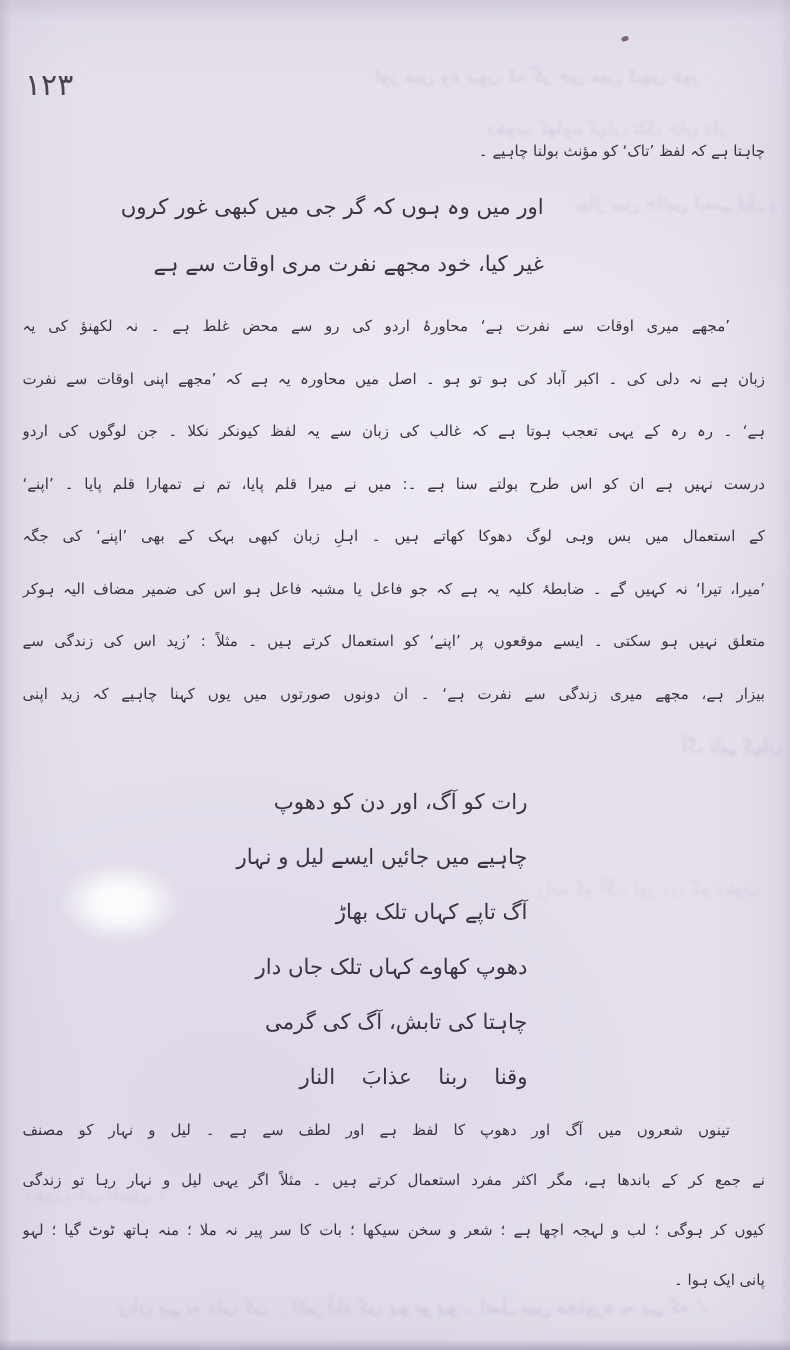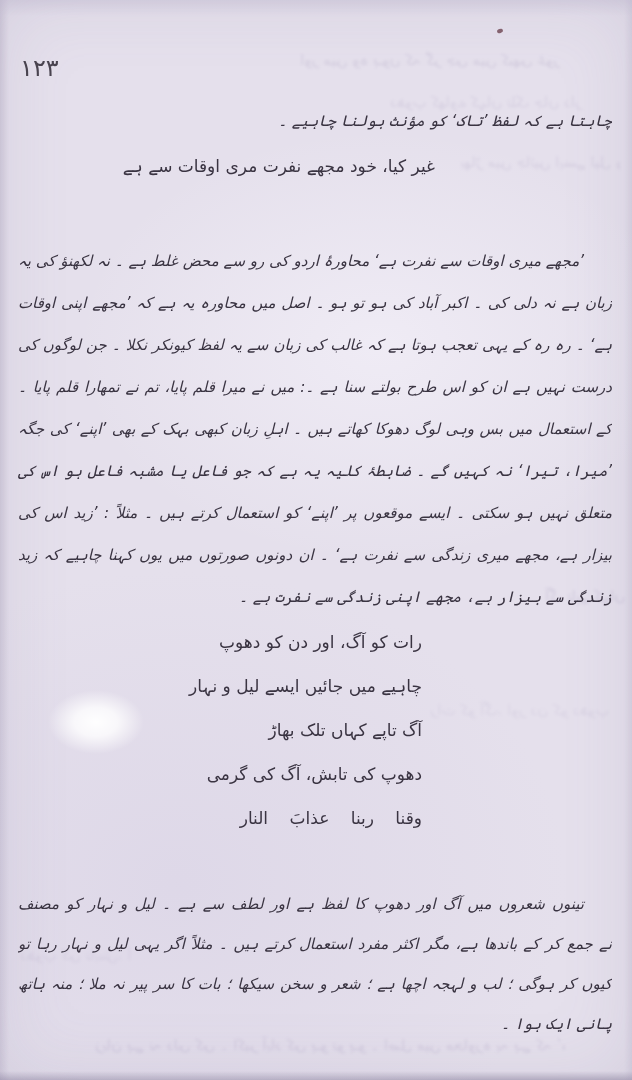--- a/index.html
+++ b/index.html
@@ -27,25 +27,24 @@
 
   .page-number {
     position: absolute; left: 20px; top: 54px;
     font-size: 24px; letter-spacing: 2px; color: #49434f;
     direction: rtl;
   }
 
   .block { position: absolute; left: 0; right: 0; }
   .line {
     display: block;
-    font-size: 15px;
+    font-size: 12px;
     line-height: 42px; height: 42px;
     overflow: hidden;
     white-space: nowrap;
-    font-style: italic;
   }
   .just {
     white-space: normal;
     text-align: justify;
     text-align-last: justify;
   }
   .lastline { text-align: right; text-align-last: right; }
   .indent { padding-right: 28px; }
 
   .para-intro { top: 100px; }
@@ -121,40 +120,41 @@
 
   <div class="page-number">۱۲۳</div>
 
   <div class="text-col">
 
     <div class="block para-intro">
       <span class="line lastline">چاہتا ہے کہ لفظ ’تاک‘ کو مؤنث بولنا چاہیے ۔</span>
     </div>
 
     <div class="couplet">
+      <div class="vline">اور میں وہ ہوں کہ گر جی میں کبھی غور کروں</div>
       <div class="vline">غیر کیا، خود مجھے نفرت مری اوقات سے ہے</div>
     </div>
 
     <div class="block para-idiom">
       <span class="line just indent">’مجھے میری اوقات سے نفرت ہے‘ محاورۂ اردو کی رو سے محض غلط ہے ۔ نہ لکھنؤ کی یہ</span>
       <span class="line just">زبان ہے نہ دلی کی ۔ اکبر آباد کی ہو تو ہو ۔ اصل میں محاورہ یہ ہے کہ ’مجھے اپنی اوقات سے نفرت</span>
       <span class="line just">ہے‘ ۔ رہ رہ کے یہی تعجب ہوتا ہے کہ غالب کی زبان سے یہ لفظ کیونکر نکلا ۔ جن لوگوں کی اردو</span>
       <span class="line just">درست نہیں ہے ان کو اس طرح بولتے سنا ہے ۔: میں نے میرا قلم پایا، تم نے تمھارا قلم پایا ۔ ’اپنے‘</span>
       <span class="line just">کے استعمال میں بس وہی لوگ دھوکا کھاتے ہیں ۔ اہلِ زبان کبھی بہک کے بھی ’اپنے‘ کی جگہ</span>
       <span class="line just">’میرا، تیرا‘ نہ کہیں گے ۔ ضابطۂ کلیہ یہ ہے کہ جو فاعل یا مشبہ فاعل ہو اس کی ضمیر مضاف الیہ ہوکر</span>
       <span class="line just">متعلق نہیں ہو سکتی ۔ ایسے موقعوں پر ’اپنے‘ کو استعمال کرتے ہیں ۔ مثلاً : ’زید اس کی زندگی سے</span>
       <span class="line just">بیزار ہے، مجھے میری زندگی سے نفرت ہے‘ ۔ ان دونوں صورتوں میں یوں کہنا چاہیے کہ زید اپنی</span>
-      <span class="line lastline">زندگی سے بیزار ہے، مجھے اپنی زندگی سے نفرت ہے ۔</span>
     </div>
 
     <div class="verses">
       <div class="vline">رات کو آگ، اور دن کو دھوپ</div>
       <div class="vline">چاہیے میں جائیں ایسے لیل و نہار</div>
       <div class="vline">آگ تاپے کہاں تلک بھاڑ</div>
-      <div class="vline">دھوپ کی تابش، آگ کی گرمی</div>
+      <div class="vline">دھوپ کھاوے کہاں تلک جاں دار</div>
+      <div class="vline">چاہتا کی تابش، آگ کی گرمی</div>
       <div class="vline spaced">وقنا ربنا عذابَ النار</div>
     </div>
 
     <div class="block para-comment">
       <span class="line just indent">تینوں شعروں میں آگ اور دھوپ کا لفظ ہے اور لطف سے ہے ۔ لیل و نہار کو مصنف</span>
       <span class="line just">نے جمع کر کے باندھا ہے، مگر اکثر مفرد استعمال کرتے ہیں ۔ مثلاً اگر یہی لیل و نہار رہا تو زندگی</span>
       <span class="line just">کیوں کر ہوگی ؛ لب و لہجہ اچھا ہے ؛ شعر و سخن سیکھا ؛ بات کا سر پیر نہ ملا ؛ منہ ہاتھ ٹوٹ گیا ؛ لہو</span>
       <span class="line lastline">پانی ایک ہوا ۔</span>
     </div>
 

